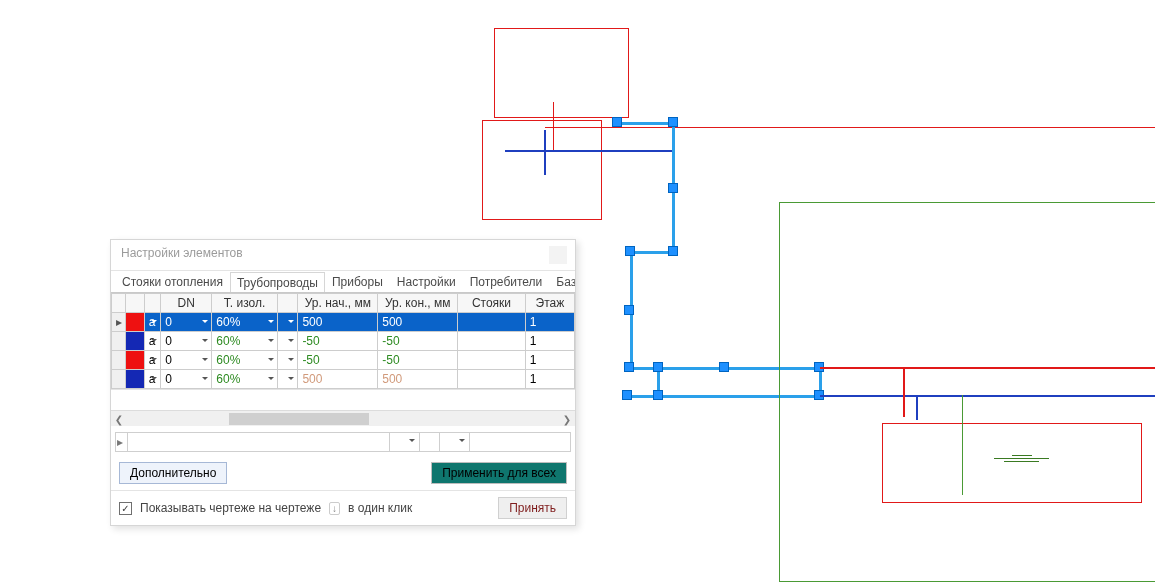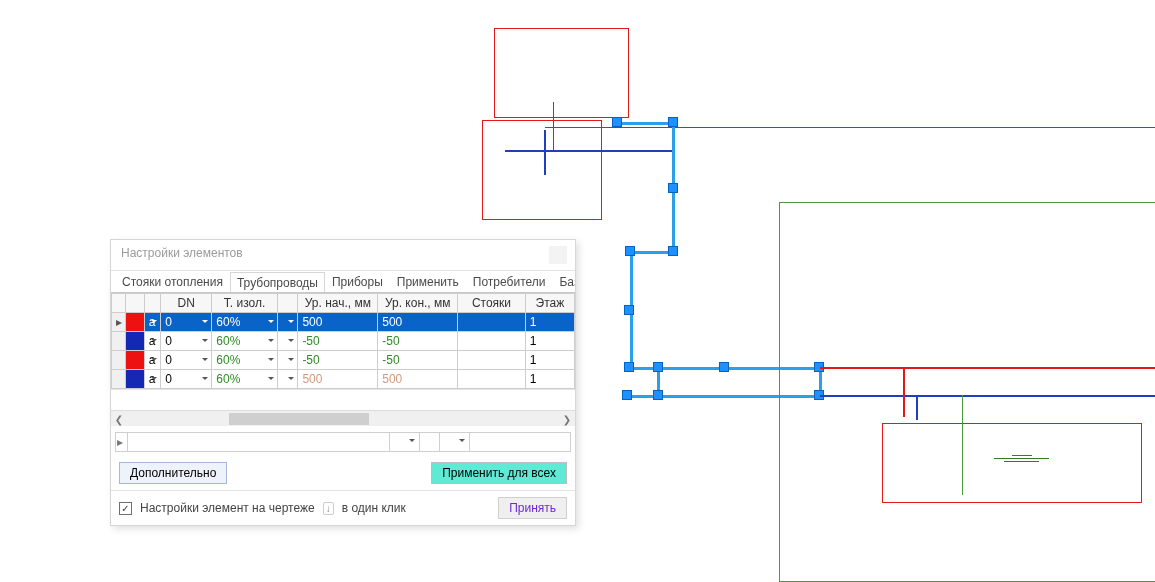--- a/index.html
+++ b/index.html
@@ -135,28 +135,28 @@
   }
   .btn {
     padding:3px 10px;
     border:1px solid #a6b8d6;
     background:#eef3fb;
     cursor:pointer;
   }
   .btn-plain {
     padding:3px 10px;
     border:1px solid #bdbdbd;
-    background:#5eead4;
+    background:#0f766e;
     cursor:pointer;
   }
   .btn-disabled {
     padding:3px 10px;
     border:1px solid #d0d0d0;
     background:#efefef;
-    color:#6d28d9;
+    color:#7f1d1d;
   }
   .checkbox {
     width:13px;height:13px;border:1px solid #6f6f6f;
     display:inline-flex;align-items:center;justify-content:center;
     font-size:10px;color:#3b3b3b;
   }
   .footer-row2 { border-top:1px solid #e4e4e4; font-size:12px; color:#444; }
 </style>
 </head>
 <body>
@@ -221,21 +221,21 @@
 
   <div class="panel-header">
     <span>Настройки элементов</span>
     <div class="panel-close"></div>
   </div>
 
   <div class="tabs">
     <div class="tab">Стояки отопления</div>
     <div class="tab active">Трубопроводы</div>
     <div class="tab">Приборы</div>
-    <div class="tab">Применить</div>
+    <div class="tab">Настройки</div>
     <div class="tab">Потребители</div>
     <div class="tab">Базовые то</div>
 
   </div>
 
   <div class="grid">
     <table>
       <colgroup>
         <col style="width:14px">
           <col style="width:18px">
@@ -343,19 +343,19 @@
   </div>
 
   <div class="footer-row1">
     <div class="btn">Дополнительно</div>
     <div style="flex:1"></div>
     <div class="btn-plain">Применить для всех</div>
   </div>
 
   <div class="footer-row2">
     <span class="checkbox">✓</span>
-    <span>Настройки элемент на чертеже</span>
+    <span>Показывать чертеже на чертеже</span>
     <span style="color:#888;border:1px solid #ccc;border-radius:2px;padding:0 2px;font-size:10px">↓</span>
     <span>в один клик</span>
     <div style="flex:1"></div>
     <div class="btn-disabled">Принять</div>
   </div>
 </div>
 
 </body></html>

